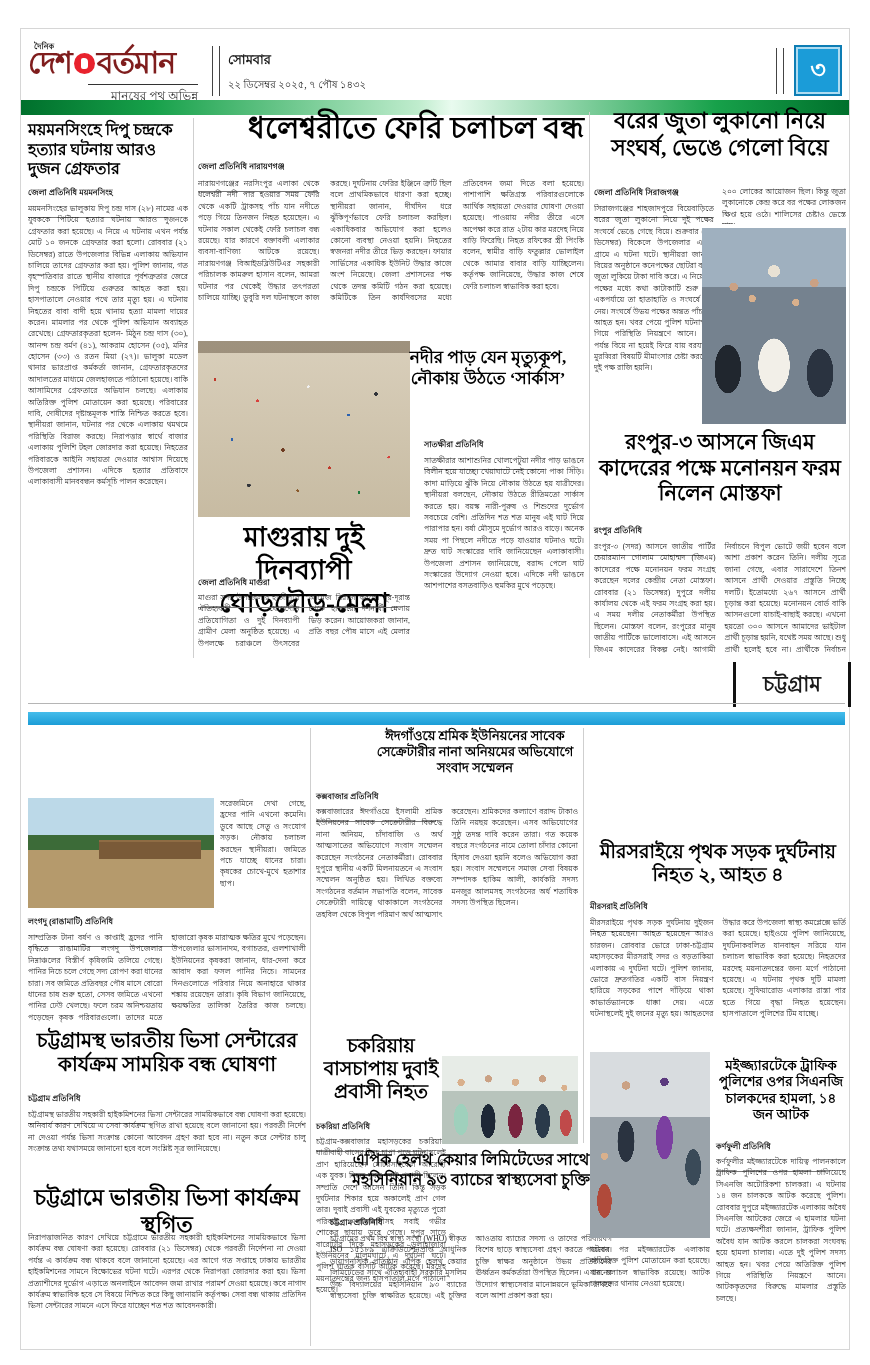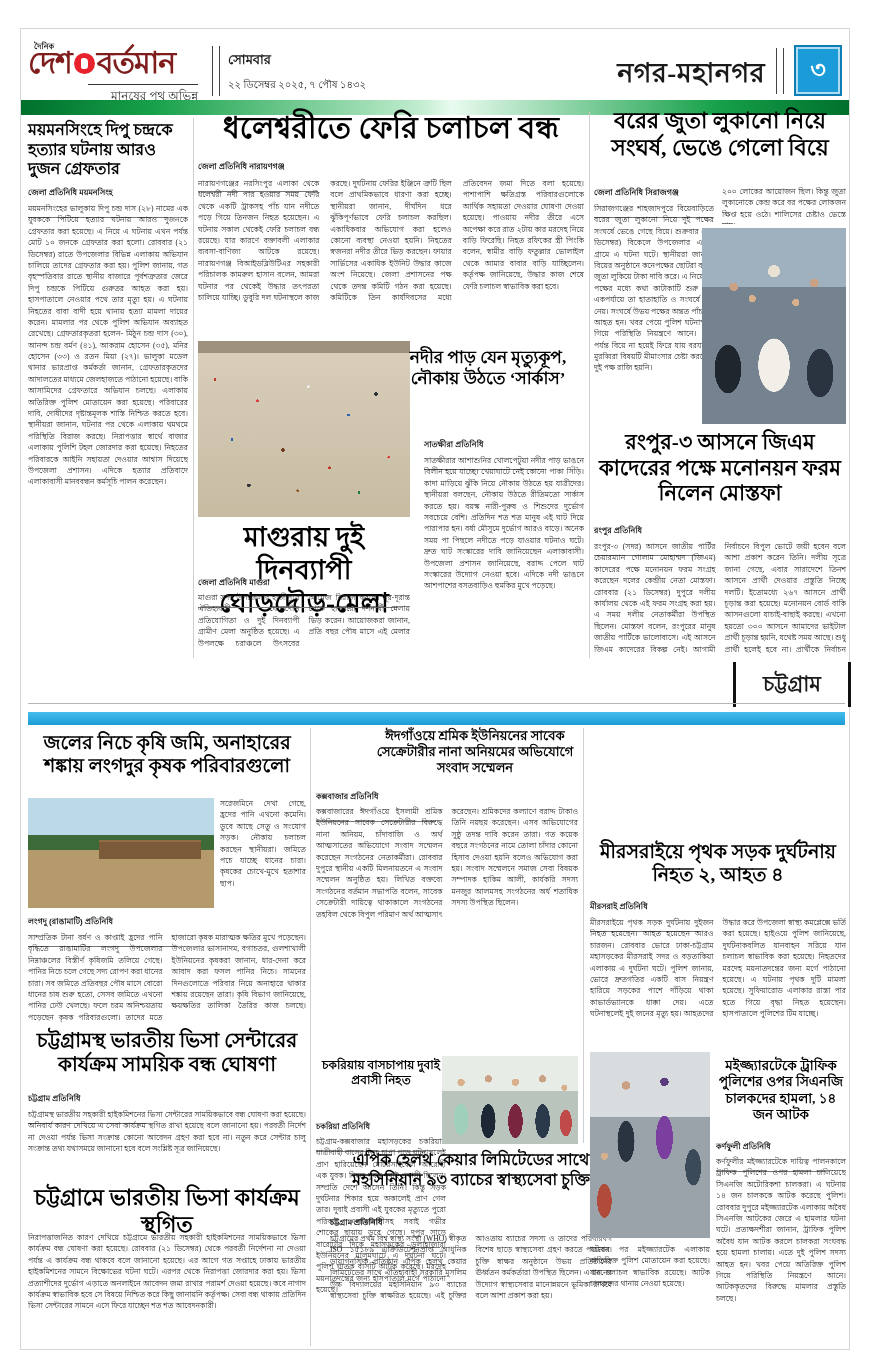--- a/index.html
+++ b/index.html
@@ -48,33 +48,32 @@
     <div class="ab" style="left:60px;top:47px;width:110px;font-size:12px;text-align:right;color:#333;">মানুষের পথ অভিন্ন</div>
   </div>
 
   <div class="ab dbar" style="left:212px;top:46px;height:50px;"></div>
 
   <div class="ab" style="left:228px;top:50px;">
     <div style="font-size:13px;font-weight:bold;">সোমবার</div>
     <div style="font-size:10px;margin-top:6px;">২২ ডিসেম্বর ২০২৫, ৭ পৌষ ১৪৩২</div>
   </div>
 
-  <div class="ab" style="left:540px;top:52px;width:225px;text-align:right;font-size:27px;font-weight:bold;letter-spacing:0.5px;">নগর-মহানগর</div>
   <div class="ab dbar" style="left:776px;top:48px;height:46px;"></div>
   <div class="ab pagenum" style="left:794px;top:45px;width:44px;height:47px;font-size:24px;">৩</div>
 
   <div class="ab greenbar" style="left:21px;top:100px;width:828px;height:15px;"></div>
 
   <div class="ab hl hl-left" style="left:28px;top:120px;width:162px;font-size:16px;">ময়মনসিংহে দিপু চন্দ্রকে হত্যার ঘটনায় আরও দুজন গ্রেফতার</div>
   <div class="ab byline" style="left:28px;top:186px;width:140px;">জেলা প্রতিনিধি ময়মনসিংহ</div>
   <div class="ab body-txt" style="left:28px;top:203px;width:160px;height:452px;">ময়মনসিংহের ভালুকায় দিপু চন্দ্র দাস (২৮) নামের এক যুবককে পিটিয়ে হত্যার ঘটনায় আরও দুজনকে গ্রেফতার করা হয়েছে। এ নিয়ে এ ঘটনায় এখন পর্যন্ত মোট ১০ জনকে গ্রেফতার করা হলো। রোববার (২১ ডিসেম্বর) রাতে উপজেলার বিভিন্ন এলাকায় অভিযান চালিয়ে তাদের গ্রেফতার করা হয়। পুলিশ জানায়, গত বৃহস্পতিবার রাতে স্থানীয় বাজারে পূর্বশত্রুতার জেরে দিপু চন্দ্রকে পিটিয়ে গুরুতর আহত করা হয়। হাসপাতালে নেওয়ার পথে তার মৃত্যু হয়। এ ঘটনায় নিহতের বাবা বাদী হয়ে থানায় হত্যা মামলা দায়ের করেন। মামলার পর থেকে পুলিশ অভিযান অব্যাহত রেখেছে। গ্রেফতারকৃতরা হলেন- মিঠুন চন্দ্র দাস (৩০), আনন্দ চন্দ্র বর্মণ (৪১), আকরাম হোসেন (৩৫), মনির হোসেন (৩৩) ও রতন মিয়া (২৭)। ভালুকা মডেল থানার ভারপ্রাপ্ত কর্মকর্তা জানান, গ্রেফতারকৃতদের আদালতের মাধ্যমে জেলহাজতে পাঠানো হয়েছে। বাকি আসামিদের গ্রেফতারে অভিযান চলছে। এলাকায় অতিরিক্ত পুলিশ মোতায়েন করা হয়েছে। পরিবারের দাবি, দোষীদের দৃষ্টান্তমূলক শাস্তি নিশ্চিত করতে হবে। স্থানীয়রা জানান, ঘটনার পর থেকে এলাকায় থমথমে পরিস্থিতি বিরাজ করছে। নিরাপত্তার স্বার্থে বাজার এলাকায় পুলিশি টহল জোরদার করা হয়েছে। নিহতের পরিবারকে আইনি সহায়তা দেওয়ার আশ্বাস দিয়েছে উপজেলা প্রশাসন। এদিকে হত্যার প্রতিবাদে এলাকাবাসী মানববন্ধন কর্মসূচি পালন করেছেন।</div>
 
   <div class="vr" style="left:193px;top:118px;height:540px;"></div>
 
-  <div class="ab hl" style="left:198px;top:110px;width:386px;font-size:30px;">ধলেশ্বরীতে ফেরি চলাচল বন্ধ</div>
+  <div class="ab hl" style="left:198px;top:110px;width:386px;font-size:30px;text-align:right;">ধলেশ্বরীতে ফেরি চলাচল বন্ধ</div>
   <div class="ab byline" style="left:198px;top:160px;width:120px;">জেলা প্রতিনিধি নারায়ণগঞ্জ</div>
   <div class="ab body-txt cols3" style="left:198px;top:178px;width:386px;height:160px;">নারায়ণগঞ্জের নরসিংপুর এলাকা থেকে ধলেশ্বরী নদী পার হওয়ার সময় ফেরি থেকে একটি ট্রাকসহ পাঁচ যান নদীতে পড়ে গিয়ে তিনজন নিহত হয়েছেন। এ ঘটনায় সকাল থেকেই ফেরি চলাচল বন্ধ রয়েছে। যার কারণে বক্তাবলী এলাকার ব্যবসা-বাণিজ্য আটকে রয়েছে। নারায়ণগঞ্জ বিআইডব্লিউটিএর সহকারী পরিচালক কামরুল হাসান বলেন, আমরা ঘটনার পর থেকেই উদ্ধার তৎপরতা চালিয়ে যাচ্ছি। ডুবুরি দল ঘটনাস্থলে কাজ করছে। দুর্ঘটনায় ফেরির ইঞ্জিনে ত্রুটি ছিল বলে প্রাথমিকভাবে ধারণা করা হচ্ছে। স্থানীয়রা জানান, দীর্ঘদিন ধরে ঝুঁকিপূর্ণভাবে ফেরি চলাচল করছিল। একাধিকবার অভিযোগ করা হলেও কোনো ব্যবস্থা নেওয়া হয়নি। নিহতের স্বজনরা নদীর তীরে ভিড় করছেন। ফায়ার সার্ভিসের একাধিক ইউনিট উদ্ধার কাজে অংশ নিয়েছে। জেলা প্রশাসনের পক্ষ থেকে তদন্ত কমিটি গঠন করা হয়েছে। কমিটিকে তিন কার্যদিবসের মধ্যে প্রতিবেদন জমা দিতে বলা হয়েছে। পাশাপাশি ক্ষতিগ্রস্ত পরিবারগুলোকে আর্থিক সহায়তা দেওয়ার ঘোষণা দেওয়া হয়েছে। পাওয়ায় নদীর তীরে এসে অপেক্ষা করে রাত ২টায় কার মরদেহ নিয়ে বাড়ি ফিরেছি। নিহত রফিকের স্ত্রী পিংকি বলেন, স্বামীর বাড়ি ফতুল্লার ভোলাইল থেকে আমার বাবার বাড়ি যাচ্ছিলেন। কর্তৃপক্ষ জানিয়েছে, উদ্ধার কাজ শেষে ফেরি চলাচল স্বাভাবিক করা হবে।</div>
 
   <div class="photo" style="left:198px;top:341px;width:212px;height:176px;
        background:
         radial-gradient(circle 3px at 8% 22%, #c0392b 45%, transparent 46%),
         radial-gradient(circle 3px at 16% 56%, #2b62b0 45%, transparent 46%),
         radial-gradient(circle 3px at 28% 34%, #d8413c 45%, transparent 46%),
         radial-gradient(circle 4px at 40% 62%, #6e3b21 45%, transparent 46%),
         radial-gradient(circle 3px at 52% 26%, #f0f0f0 45%, transparent 46%),
@@ -116,21 +115,20 @@
 
   <div class="ab hl" style="left:594px;top:430px;width:252px;font-size:21px;">রংপুর-৩ আসনে জিএম কাদেরের পক্ষে মনোনয়ন ফরম নিলেন মোস্তফা</div>
   <div class="ab byline" style="left:594px;top:524px;width:110px;">রংপুর প্রতিনিধি</div>
   <div class="ab body-txt cols2" style="left:594px;top:541px;width:252px;height:116px;">রংপুর-৩ (সদর) আসনে জাতীয় পার্টির চেয়ারম্যান গোলাম মোহাম্মদ (জিএম) কাদেরের পক্ষে মনোনয়ন ফরম সংগ্রহ করেছেন দলের কেন্দ্রীয় নেতা মোস্তফা। রোববার (২১ ডিসেম্বর) দুপুরে দলীয় কার্যালয় থেকে এই ফরম সংগ্রহ করা হয়। এ সময় দলীয় নেতাকর্মীরা উপস্থিত ছিলেন। মোস্তফা বলেন, রংপুরের মানুষ জাতীয় পার্টিকে ভালোবাসে। এই আসনে জিএম কাদেরের বিকল্প নেই। আগামী নির্বাচনে বিপুল ভোটে জয়ী হবেন বলে আশা প্রকাশ করেন তিনি। দলীয় সূত্রে জানা গেছে, এবার সারাদেশে তিনশ আসনে প্রার্থী দেওয়ার প্রস্তুতি নিচ্ছে দলটি। ইতোমধ্যে ২৬৭ আসনে প্রার্থী চূড়ান্ত করা হয়েছে। মনোনয়ন বোর্ড বাকি আসনগুলো যাচাই-বাছাই করছে। এখনো হয়তো ৩০০ আসনে আমাদের ভাইটাল প্রার্থী চূড়ান্ত হয়নি, যথেষ্ট সময় আছে। শুধু প্রার্থী হলেই হবে না। প্রার্থীকে নির্বাচন করার জন্য তার সেই দক্ষতা আছে কিনা, জনপ্রিয়তা আছে কিনা, সব যাচাই করে আমরা ভিন্ন মনোনয়ন দিচ্ছি।</div>
 
   <div class="ab seclabel" style="left:733px;top:662px;width:72px;">চট্টগ্রাম</div>
   <div class="hr" style="left:28px;top:703px;width:817px;"></div>
 
   <div class="ab cyanbar" style="left:28px;top:712px;width:817px;height:13px;"></div>
 
-  <div class="ab hl" style="left:28px;top:731px;width:278px;font-size:19px;">জলের নিচে কৃষি জমি, অনাহারের শঙ্কায় লংগদুর কৃষক পরিবারগুলো</div>
   <div class="photo" style="left:28px;top:798px;width:186px;height:110px;
        background:linear-gradient(180deg,#bcd9e8 0 34%,#3c6b38 34% 47%,#b59a6c 47% 100%);">
     <div style="position:absolute;left:38%;top:38%;width:55%;height:16%;background:#7a5a38;border-top:2px solid #8f6c44;"></div>
   </div>
   <div class="ab body-txt" style="left:220px;top:798px;width:86px;height:112px;">সরেজমিনে দেখা গেছে, হ্রদের পানি এখনো কমেনি। ডুবে আছে সেতু ও সংযোগ সড়ক। নৌকায় চলাচল করছেন স্থানীয়রা। জমিতে পচে যাচ্ছে ধানের চারা। কৃষকের চোখে-মুখে হতাশার ছাপ।</div>
   <div class="ab byline" style="left:28px;top:915px;width:150px;">লংগদু (রাঙামাটি) প্রতিনিধি</div>
   <div class="ab body-txt cols2" style="left:28px;top:932px;width:278px;height:92px;">সাম্প্রতিক টানা বর্ষণ ও কাপ্তাই হ্রদের পানি বৃদ্ধিতে রাঙামাটির লংগদু উপজেলার নিম্নাঞ্চলের বিস্তীর্ণ কৃষিজমি তলিয়ে গেছে। পানির নিচে চলে গেছে সদ্য রোপণ করা ধানের চারা। সব জমিতে প্রতিবছর পৌষ মাসে বোরো ধানের চাষ শুরু হতো, সেসব জমিতে এখনো পানির ঢেউ খেলছে। ফলে চরম অনিশ্চয়তায় পড়েছেন কৃষক পরিবারগুলো। তাদের মতে হাজারো কৃষক মারাত্মক ক্ষতির মুখে পড়েছেন। উপজেলার ভাসানাদম, বগাচতর, গুলশাখালী ইউনিয়নের কৃষকরা জানান, ধার-দেনা করে আবাদ করা ফসল পানির নিচে। সামনের দিনগুলোতে পরিবার নিয়ে অনাহারে থাকার শঙ্কায় রয়েছেন তারা। কৃষি বিভাগ জানিয়েছে, ক্ষয়ক্ষতির তালিকা তৈরির কাজ চলছে। ক্ষতিগ্রস্ত কৃষকদের প্রণোদনার আওতায় আনা হবে।</div>
 
   <div class="ab hl" style="left:28px;top:1028px;width:278px;font-size:20px;">চট্টগ্রামস্থ ভারতীয় ভিসা সেন্টারের কার্যক্রম সাময়িক বন্ধ ঘোষণা</div>
   <div class="ab byline" style="left:28px;top:1092px;width:120px;">চট্টগ্রাম প্রতিনিধি</div>
@@ -138,21 +136,21 @@
 
   <div class="ab hl" style="left:28px;top:1162px;width:278px;font-size:22px;margin-top:23px;">চট্টগ্রামে ভারতীয় ভিসা কার্যক্রম স্থগিত</div>
   <div class="ab body-txt" style="left:28px;top:1232px;width:278px;height:112px;">নিরাপত্তাজনিত কারণ দেখিয়ে চট্টগ্রামে ভারতীয় সহকারী হাইকমিশনের সাময়িকভাবে ভিসা কার্যক্রম বন্ধ ঘোষণা করা হয়েছে। রোববার (২১ ডিসেম্বর) থেকে পরবর্তী নির্দেশনা না দেওয়া পর্যন্ত এ কার্যক্রম বন্ধ থাকবে বলে জানানো হয়েছে। এর আগে গত সপ্তাহে ঢাকায় ভারতীয় হাইকমিশনের সামনে বিক্ষোভের ঘটনা ঘটে। এরপর থেকে নিরাপত্তা জোরদার করা হয়। ভিসা প্রত্যাশীদের দুর্ভোগ এড়াতে অনলাইনে আবেদন জমা রাখার পরামর্শ দেওয়া হয়েছে। কবে নাগাদ কার্যক্রম স্বাভাবিক হবে সে বিষয়ে নিশ্চিত করে কিছু জানায়নি কর্তৃপক্ষ। সেবা বন্ধ থাকায় প্রতিদিন ভিসা সেন্টারের সামনে এসে ফিরে যাচ্ছেন শত শত আবেদনকারী।</div>
 
   <div class="vr" style="left:310px;top:728px;height:618px;"></div>
 
   <div class="ab hl" style="left:372px;top:728px;width:206px;font-size:13px;">ঈদগাঁওয়ে শ্রমিক ইউনিয়নের সাবেক সেক্রেটারীর নানা অনিয়মের অভিযোগে সংবাদ সম্মেলন</div>
   <div class="ab byline" style="left:316px;top:790px;width:120px;">কক্সবাজার প্রতিনিধি</div>
   <div class="ab body-txt cols2" style="left:316px;top:806px;width:262px;height:218px;">কক্সবাজারের ঈদগাঁওয়ে ইসলামী শ্রমিক ইউনিয়নের সাবেক সেক্রেটারীর বিরুদ্ধে নানা অনিয়ম, চাঁদাবাজি ও অর্থ আত্মসাতের অভিযোগে সংবাদ সম্মেলন করেছেন সংগঠনের নেতাকর্মীরা। রোববার দুপুরে স্থানীয় একটি মিলনায়তনে এ সংবাদ সম্মেলন অনুষ্ঠিত হয়। লিখিত বক্তব্যে সংগঠনের বর্তমান সভাপতি বলেন, সাবেক সেক্রেটারী দায়িত্বে থাকাকালে সংগঠনের তহবিল থেকে বিপুল পরিমাণ অর্থ আত্মসাৎ করেছেন। শ্রমিকদের কল্যাণে বরাদ্দ টাকাও তিনি নয়ছয় করেছেন। এসব অভিযোগের সুষ্ঠু তদন্ত দাবি করেন তারা। গত কয়েক বছরে সংগঠনের নামে তোলা চাঁদার কোনো হিসাব দেওয়া হয়নি বলেও অভিযোগ করা হয়। সংবাদ সম্মেলনে সমাজ সেবা বিষয়ক সম্পাদক হাকিম আলী, কার্যকরি সদস্য মনজুর আলমসহ সংগঠনের অর্ধ শতাধিক সদস্য উপস্থিত ছিলেন।</div>
 
-  <div class="ab hl" style="left:316px;top:1034px;width:130px;font-size:12px;margin-top:24px;">চকরিয়ায় বাসচাপায় দুবাই প্রবাসী নিহত</div>
+  <div class="ab hl" style="left:316px;top:1034px;width:130px;font-size:19px;">চকরিয়ায় বাসচাপায় দুবাই প্রবাসী নিহত</div>
   <div class="ab byline" style="left:316px;top:1120px;width:110px;">চকরিয়া প্রতিনিধি</div>
   <div class="ab body-txt" style="left:316px;top:1136px;width:130px;height:208px;">চট্টগ্রাম-কক্সবাজার মহাসড়কের চকরিয়ায় যাত্রীবাহী বাসের নিচে চাপা পড়ে ঘটনাস্থলেই প্রাণ হারিয়েছেন মোটরসাইকেল আরোহী এক যুবক। নিহত যুবক দুবাই প্রবাসী ছিলেন। সম্প্রতি দেশে আসেন তিনি। কিন্তু সড়ক দুর্ঘটনার শিকার হয়ে অকালেই প্রাণ গেল তার। দুবাই প্রবাসী এই যুবকের মৃত্যুতে পুরো পরিবার, এলাকাবাসীসহ সবাই গভীর শোকের ছায়ায় ডুবে গেছে। দুপুর সাড়ে বারোটার দিকে মহাসড়কের ডুলাহাজারা ইউনিয়নের মালুমঘাটে এ দুর্ঘটনা ঘটে। পুলিশ ঘাতক বাসটি আটক করেছে। মরদেহ ময়নাতদন্তের জন্য হাসপাতাল মর্গে পাঠানো হয়েছে।</div>
 
   <div class="photo" style="left:442px;top:1056px;width:136px;height:88px;
        background:
         radial-gradient(circle 6px at 14% 30%, #d9b08c 60%, transparent 61%),
         radial-gradient(circle 6px at 34% 26%, #caa184 60%, transparent 61%),
         radial-gradient(circle 6px at 54% 30%, #d9b08c 60%, transparent 61%),
         radial-gradient(circle 6px at 74% 26%, #caa184 60%, transparent 61%),
         radial-gradient(circle 5px at 90% 36%, #d9b08c 60%, transparent 61%),

